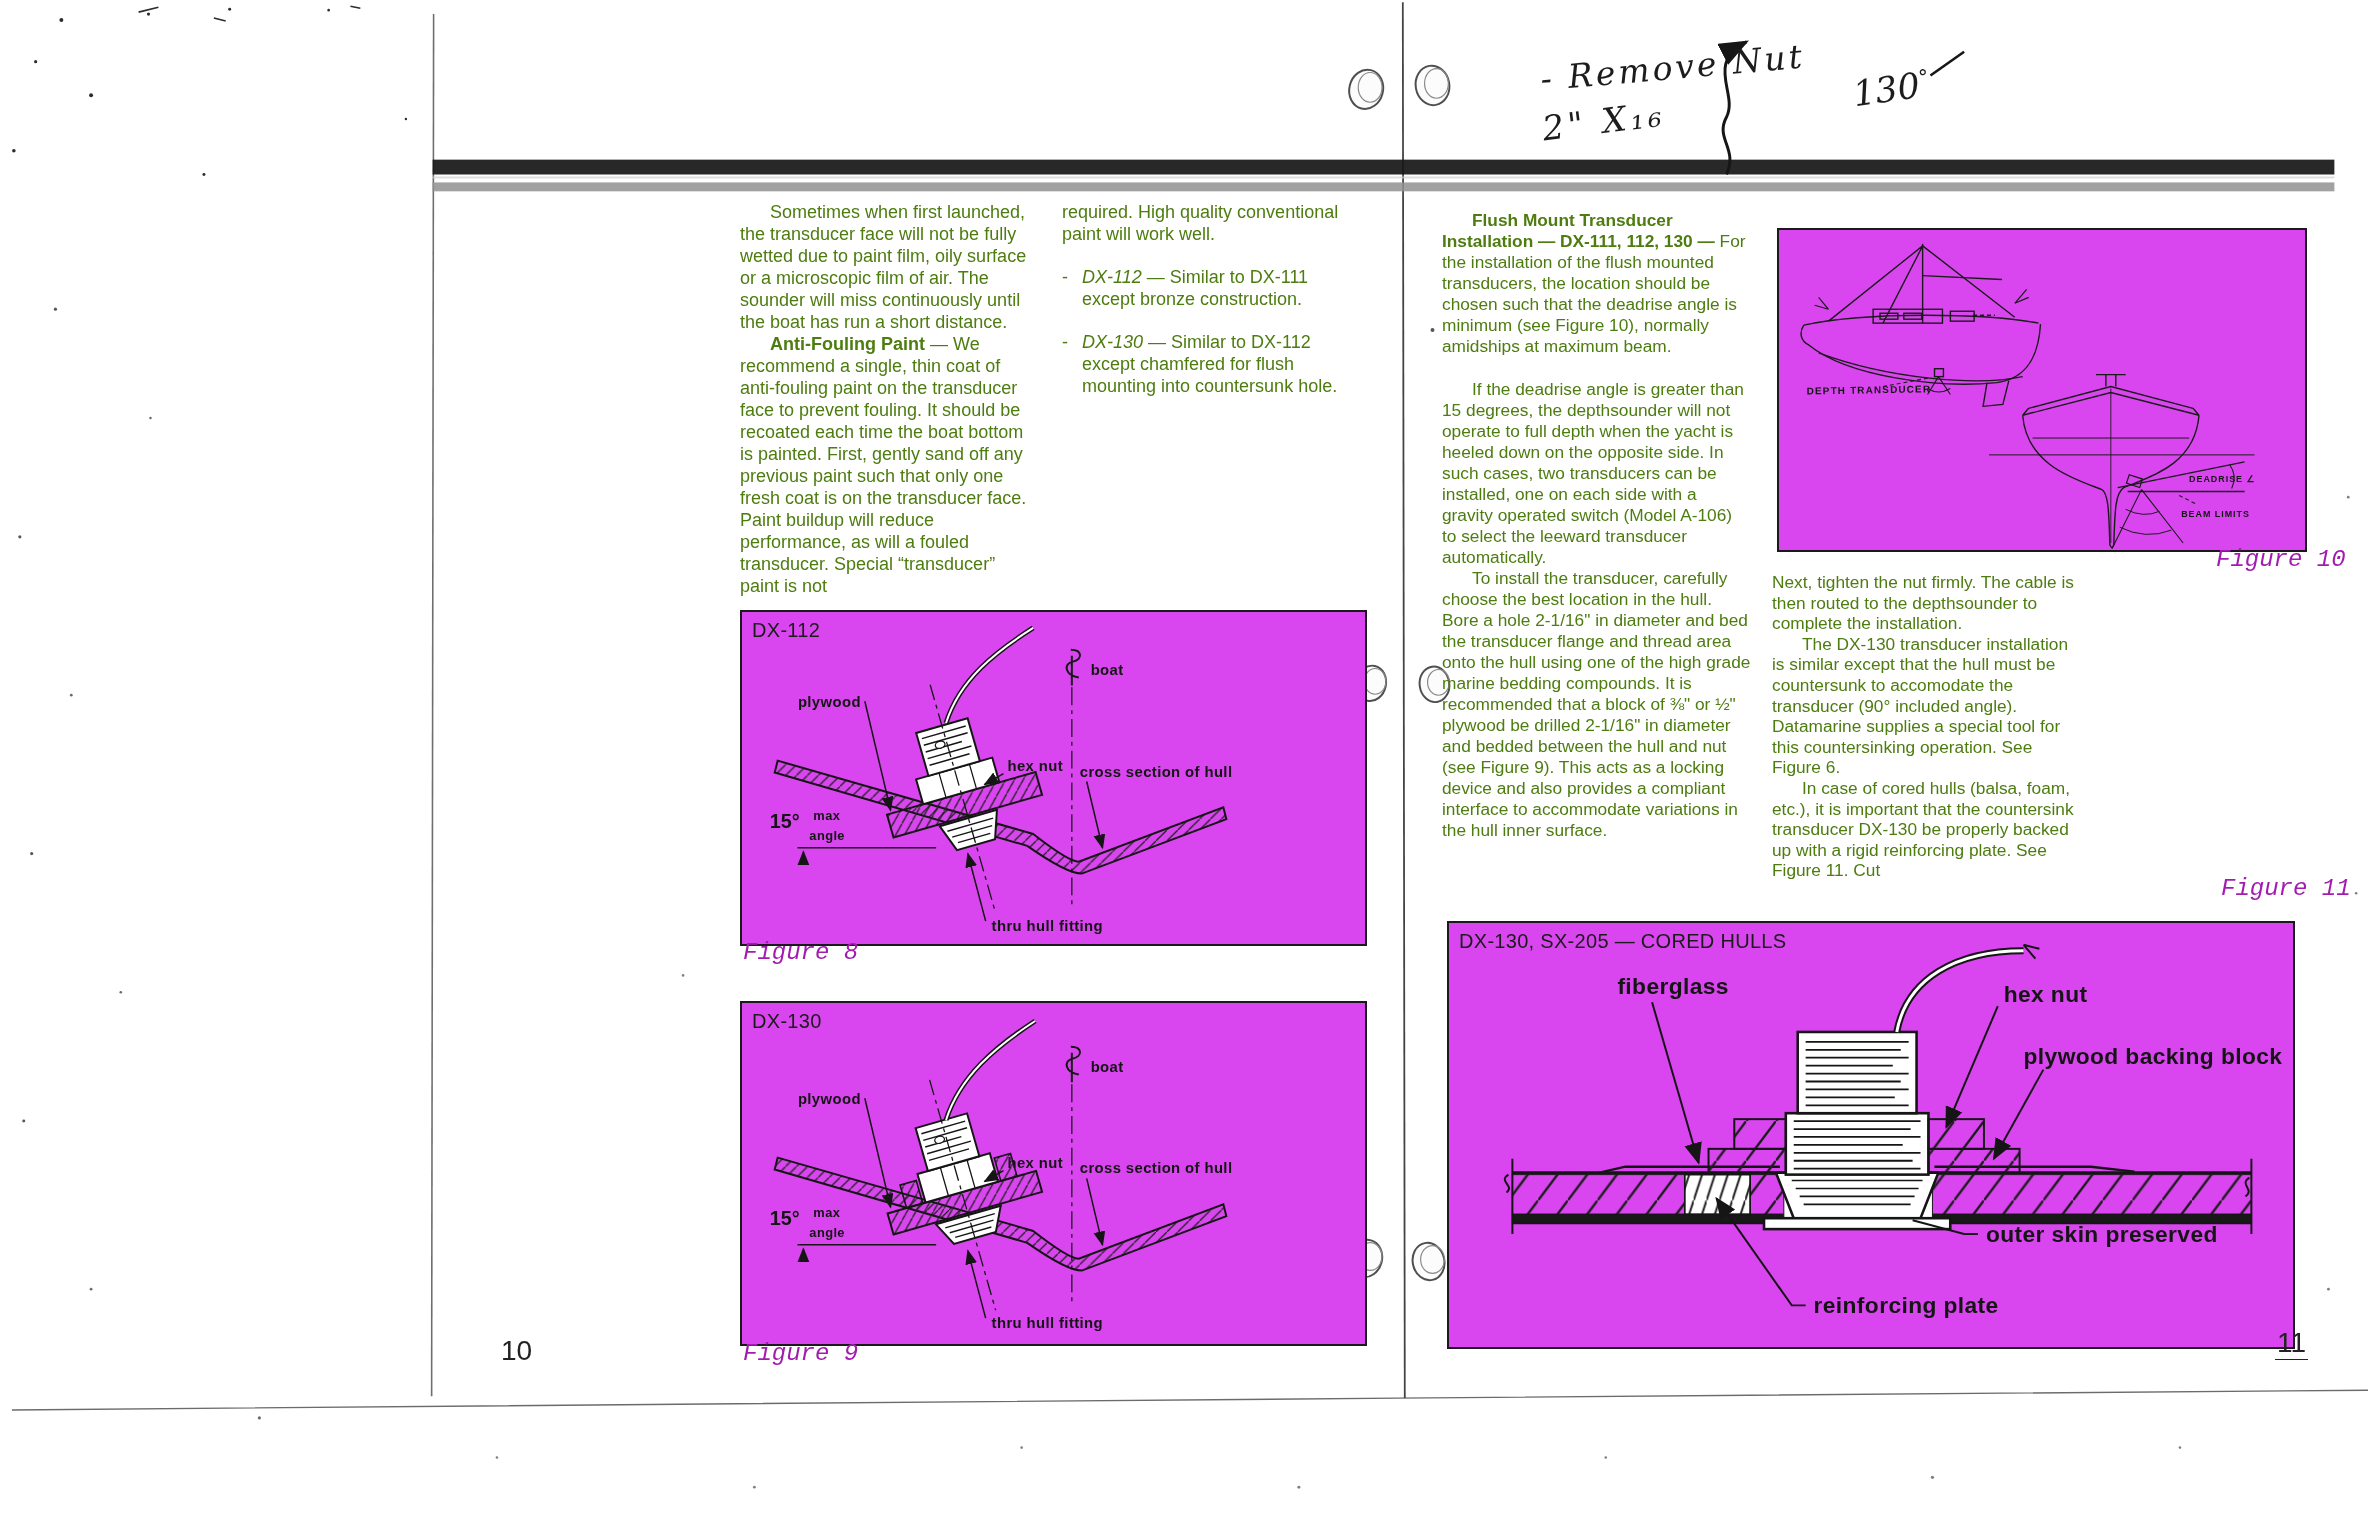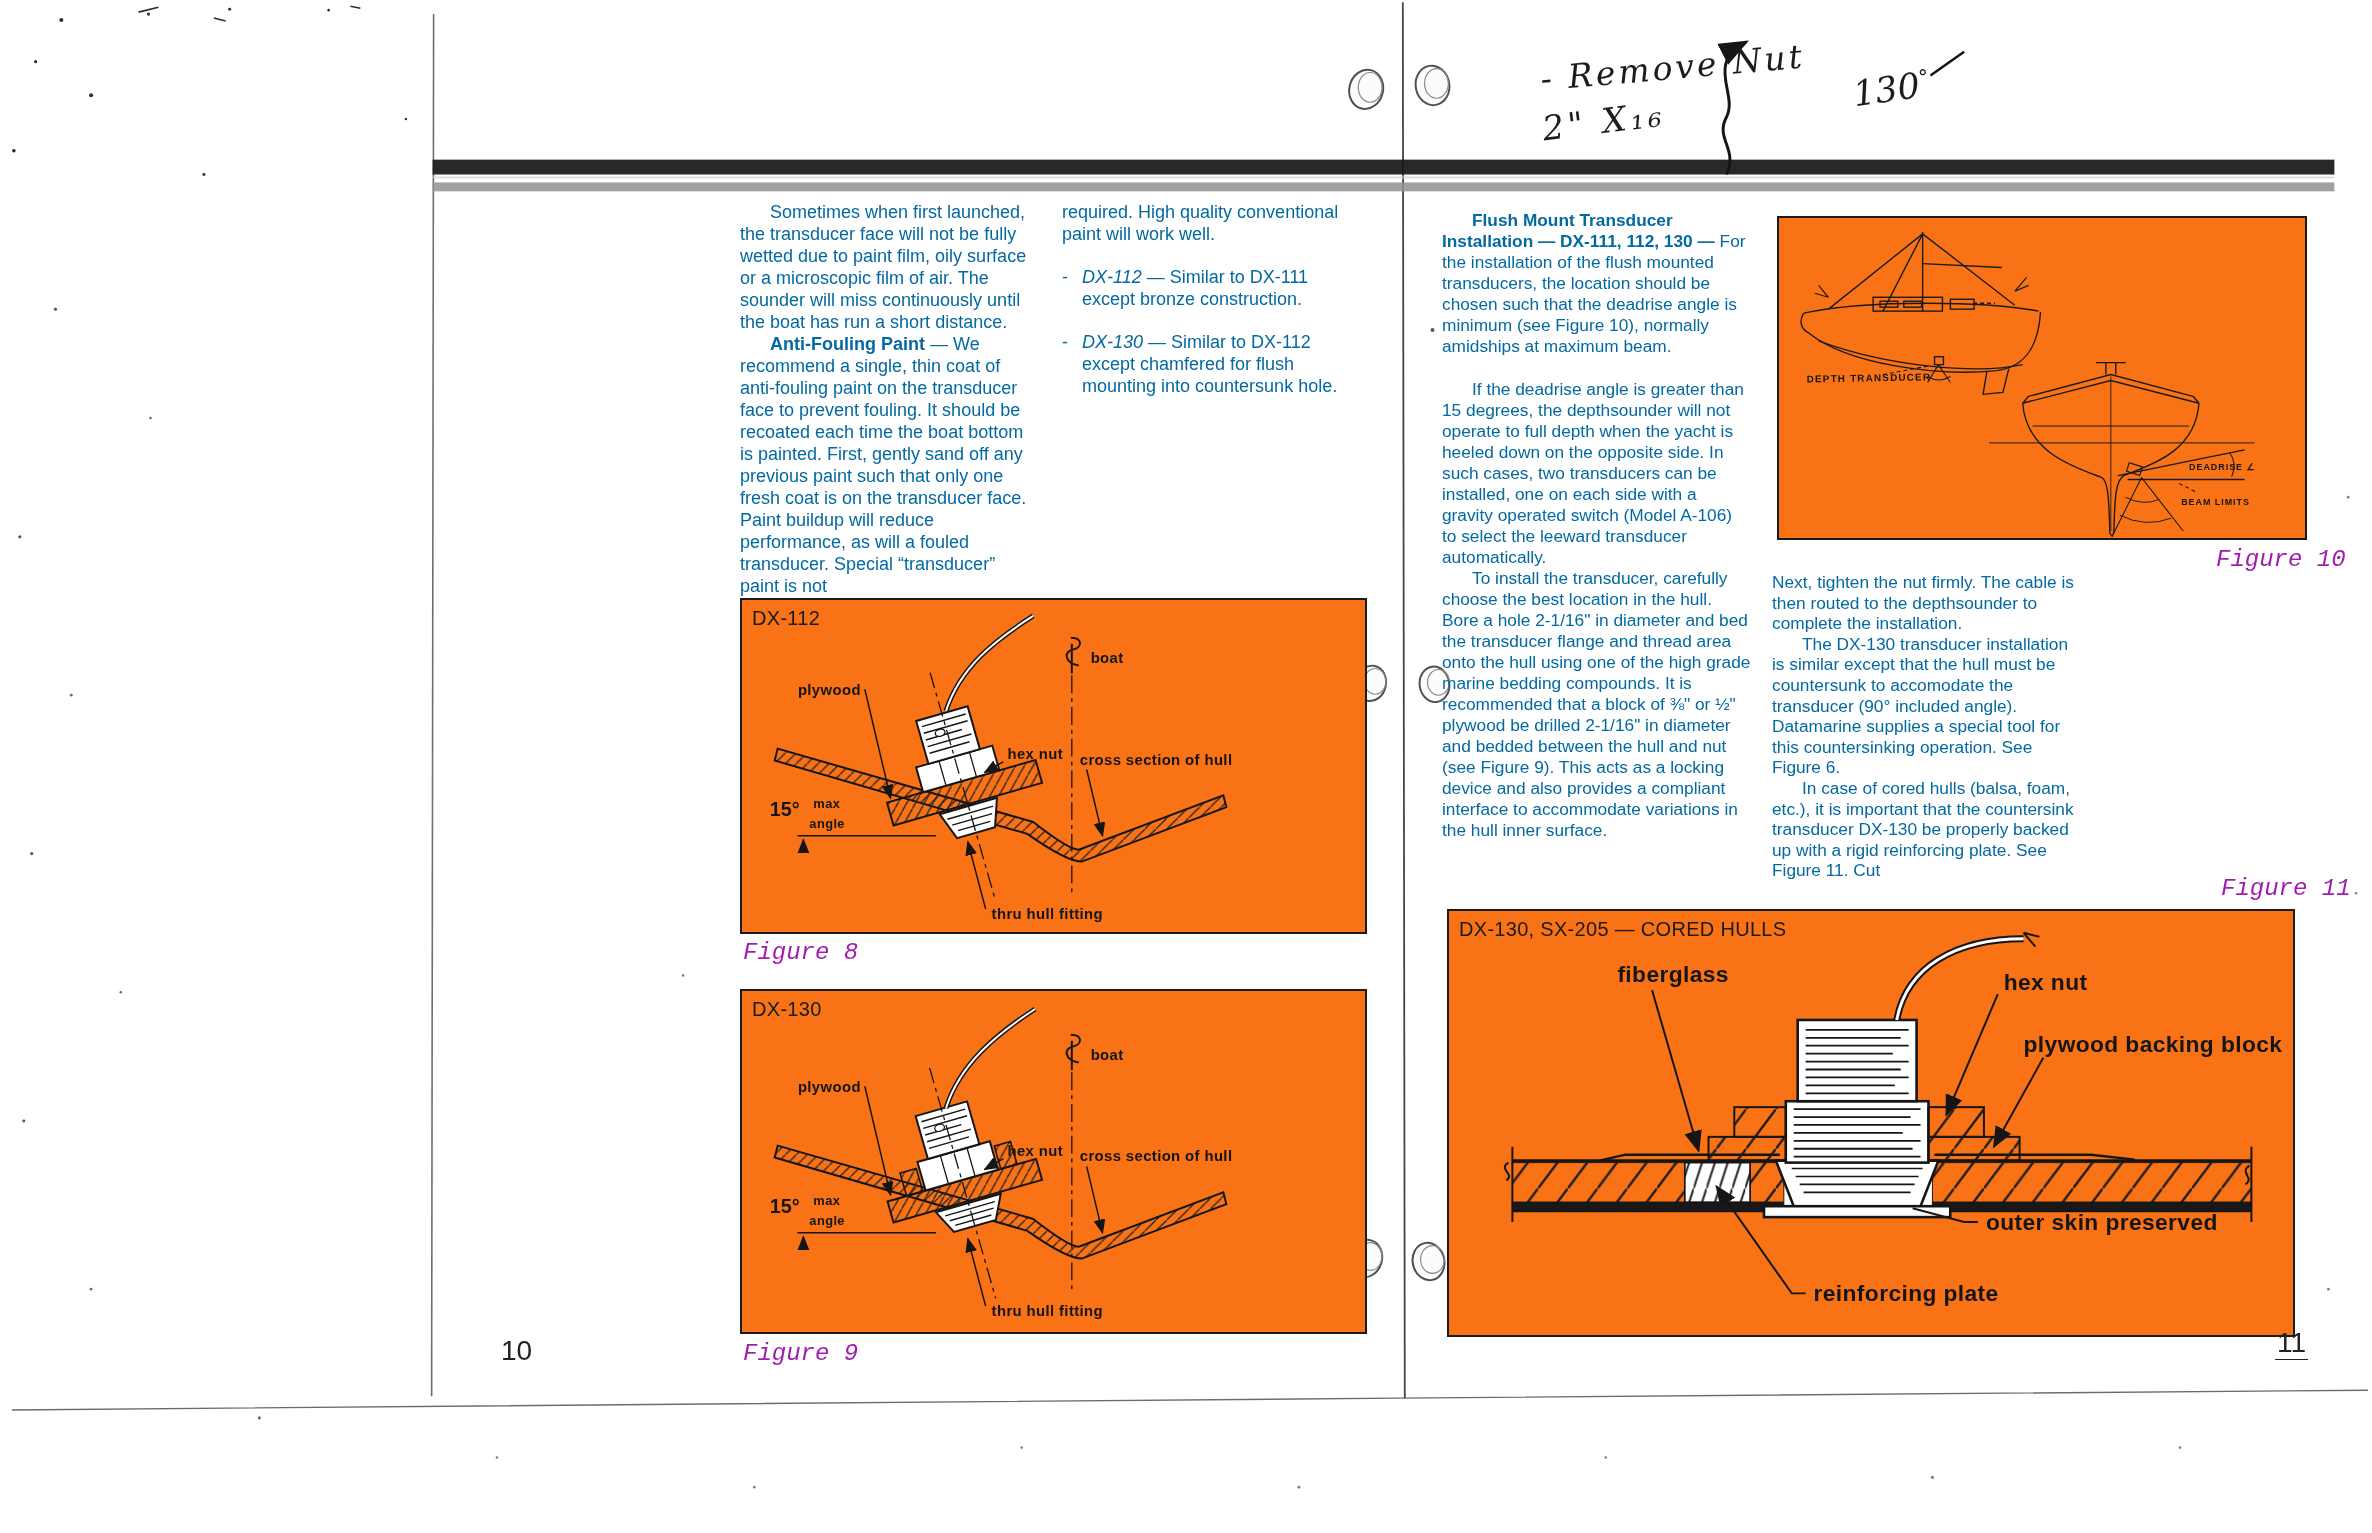--- a/index.html
+++ b/index.html
@@ -1,29 +1,29 @@
 <!DOCTYPE html>
 <html><head>
 <meta charset="utf-8">
 <style>
   html,body{margin:0;padding:0;background:#e9e9e9;}
   .scan{position:relative;width:2372px;height:1534px;background:#ffffff;overflow:hidden;
         font-family:"Liberation Sans",sans-serif;color:#1d1d1d;}
   .abs{position:absolute;}
   
-  .col{font-size:18px;line-height:22px;color:#0369a1;text-align:left;}
+  .col{font-size:18px;line-height:22px;color:#4d7c0f;text-align:left;}
   .col p{margin:0;}
   .indent{text-indent:30px;}
   .gap{margin-top:22px !important;}
   .rc{font-size:17.3px;line-height:21px;}
   .li{display:flex;gap:12px;margin-top:21px;}
   .li .dash{flex:0 0 8px;}
   .li i{font-style:italic;}
   
-  .figbox{position:absolute;border:2.5px solid #1a1a1a;background:#f97316;box-sizing:border-box;}
+  .figbox{position:absolute;border:2.5px solid #1a1a1a;background:#d946ef;box-sizing:border-box;margin-top:12px;}
   .panel-label{position:absolute;left:10px;top:7px;font-size:20px;color:#1b1b1b;letter-spacing:0.3px;}
   .figcap{position:absolute;font-style:italic;font-size:24px;color:#a21caf;font-family:Liberation Mono, monospace;}
   .pagenum{position:absolute;font-size:28px;color:#222;}
   .pagenum.u{border-bottom:1.6px solid #222;padding:0 2px;text-align:right;}
   
   .hand{position:absolute;font-family:"DejaVu Serif",serif;font-style:italic;color:#1c1c1c;}
   svg text{font-family:"Liberation Sans",sans-serif;fill:#151515;}
   .dlabel{font-weight:bold;letter-spacing:.4px;}
 </style>
 </head>

